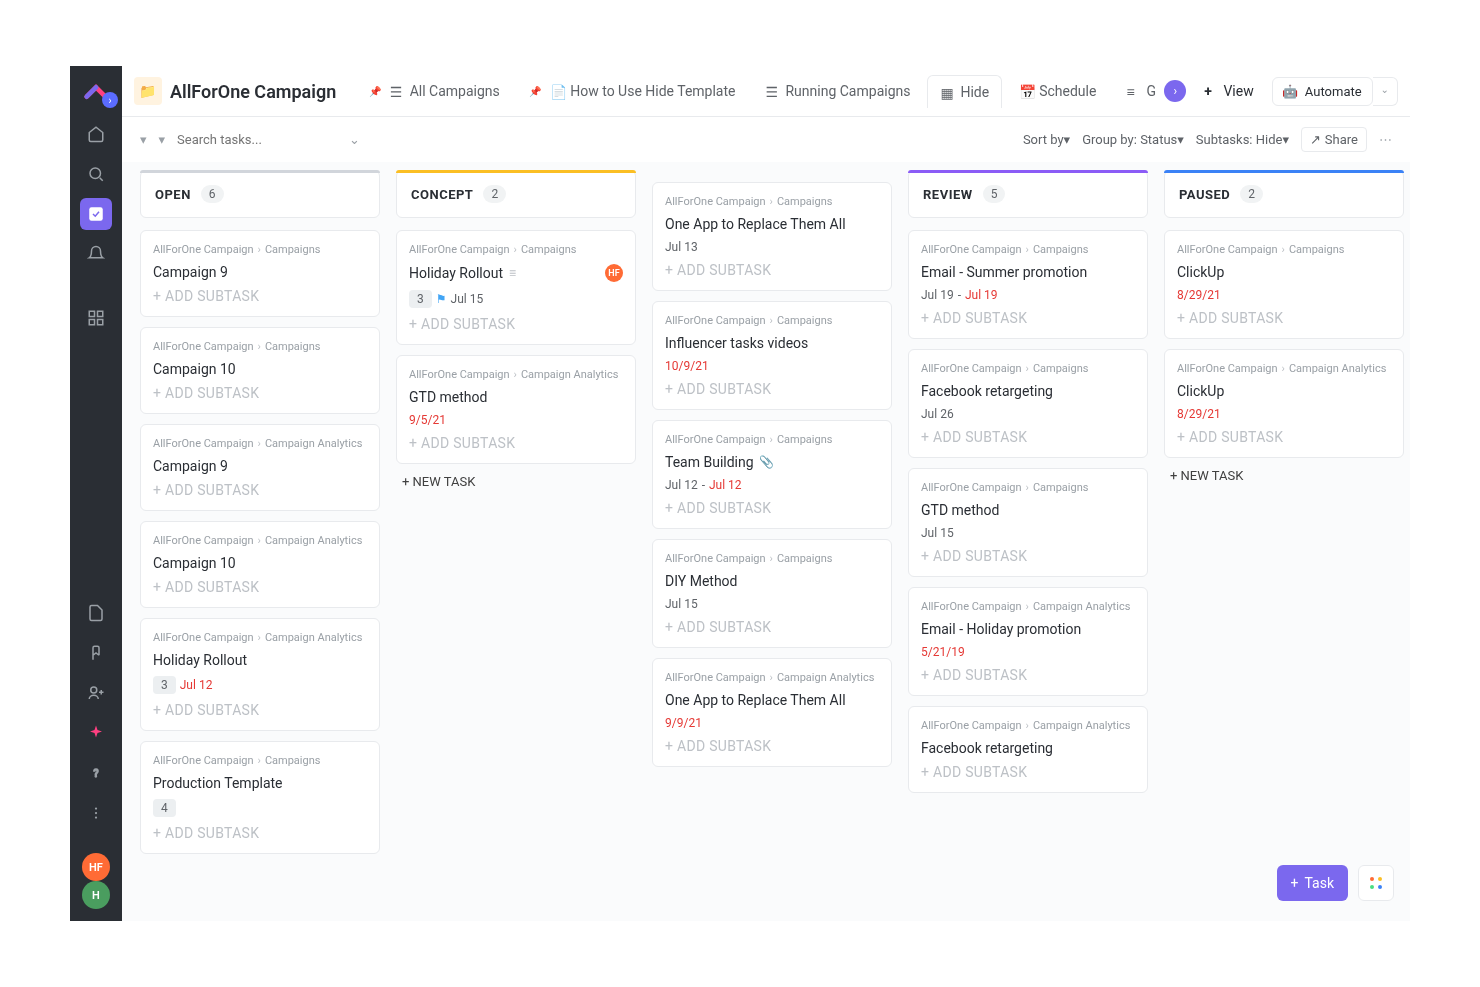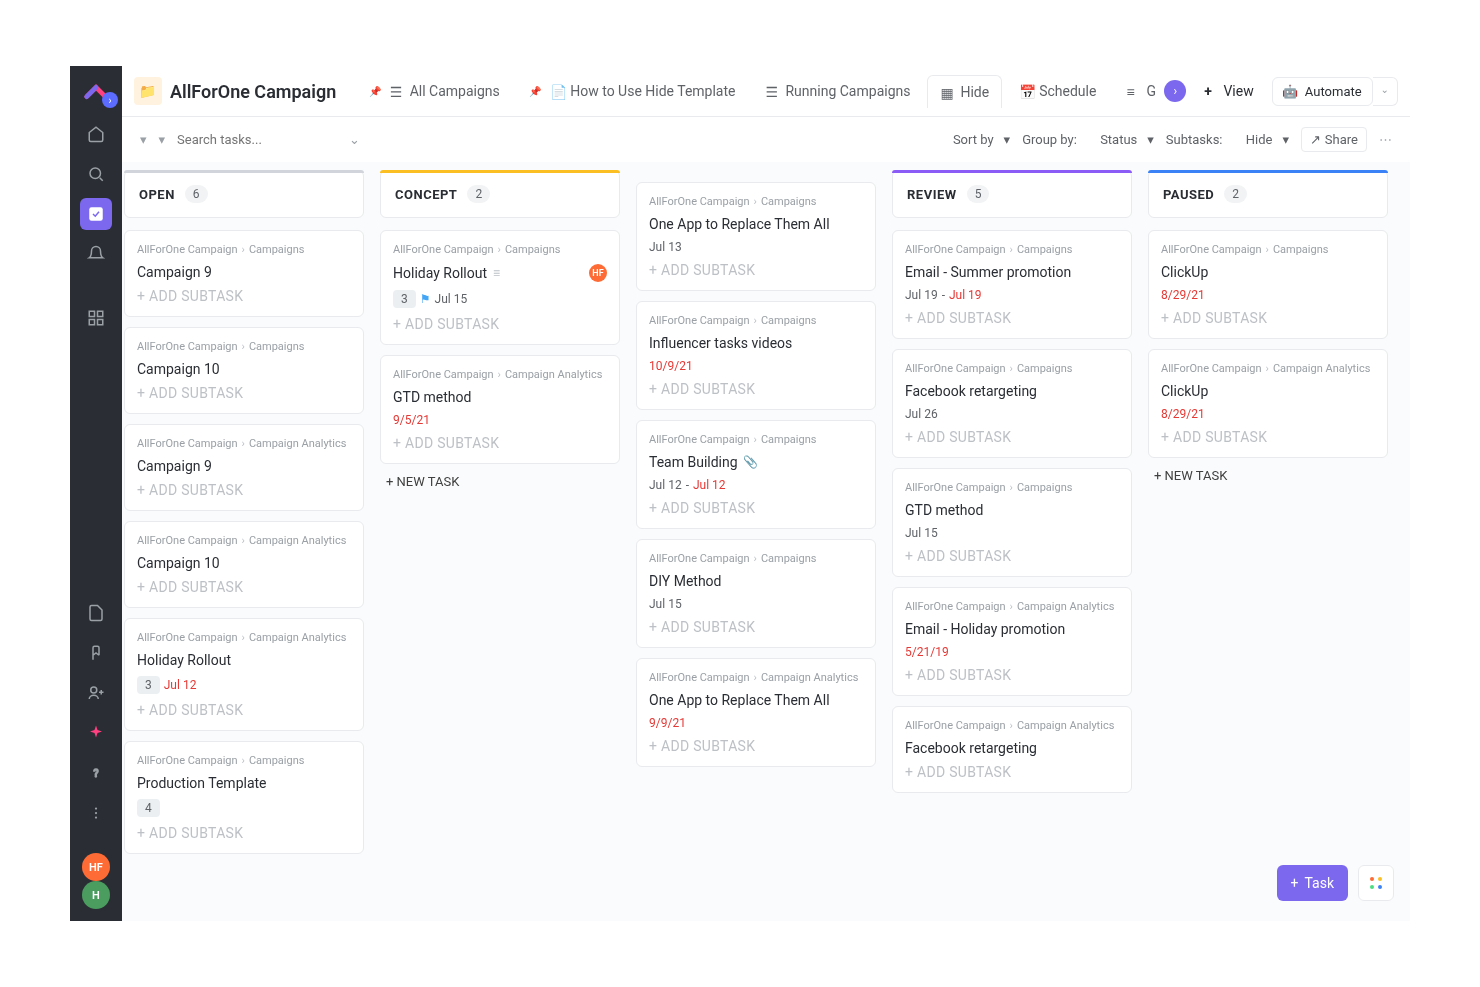--- a/index.html
+++ b/index.html
@@ -26,23 +26,23 @@
 .tab-icon{width:14px;height:14px;display:inline-flex}
 .pin{color:#7b68ee;font-size:10px;margin-right:2px}
 .tab-scroll{width:22px;height:22px;background:#7b68ee;border-radius:50%;display:flex;align-items:center;justify-content:center;color:#fff;font-size:12px;cursor:pointer}
 .add-view{display:flex;align-items:center;gap:4px;padding:6px 10px;font-size:14px;cursor:pointer}
 .automate-btn{display:flex;align-items:center;gap:6px;padding:6px 10px;border:1px solid #e8eaed;border-radius:6px;font-size:13px;cursor:pointer;background:#fff}
 .automate-caret{padding:6px 8px;border:1px solid #e8eaed;border-left:none;border-radius:0 6px 6px 0;font-size:10px;color:#9aa0a6}
 .toolbar{display:flex;align-items:center;padding:10px 18px;gap:12px;font-size:13px;color:#5f6368}
 .filter-icon{color:#9aa0a6}
 .search-inp{border:none;outline:none;font-size:13px;color:#5f6368;width:160px}
 .toolbar-spacer{flex:1}
-.tb-item{display:flex;align-items:flex-end;gap:10px;cursor:pointer}
+.tb-item{display:flex;align-items:flex-end;gap:0;cursor:pointer}
 .share-btn{display:flex;align-items:center;gap:4px;padding:4px 8px;border:1px solid #e8eaed;border-radius:4px;cursor:pointer}
-.board{flex:1;display:flex;gap:16px;padding:8px 2px;overflow-x:auto;background:#fafbfc}
+.board{flex:1;display:flex;gap:16px;padding:8px 18px;overflow-x:auto;background:#fafbfc}
 .column{min-width:240px;max-width:240px;display:flex;flex-direction:column}
 .col-header{background:#fff;border:1px solid #e8eaed;border-radius:6px;padding:14px 14px;display:flex;align-items:center;gap:10px;position:relative}
 .col-header::before{content:"";position:absolute;top:-1px;left:-1px;right:-1px;height:3px;border-radius:6px 6px 0 0}
 .col-open .col-header::before{background:#d1d5db}
 .col-concept .col-header::before{background:#fbbf24}
 .col-running .col-header::before{background:#d946ef}
 .col-review .col-header::before{background:#8b5cf6}
 .col-paused .col-header::before{background:#3b82f6}
 .col-name{font-size:13px;font-weight:700;letter-spacing:.5px}
 .col-count{background:#f1f3f4;border-radius:10px;padding:2px 8px;font-size:12px;color:#5f6368}

